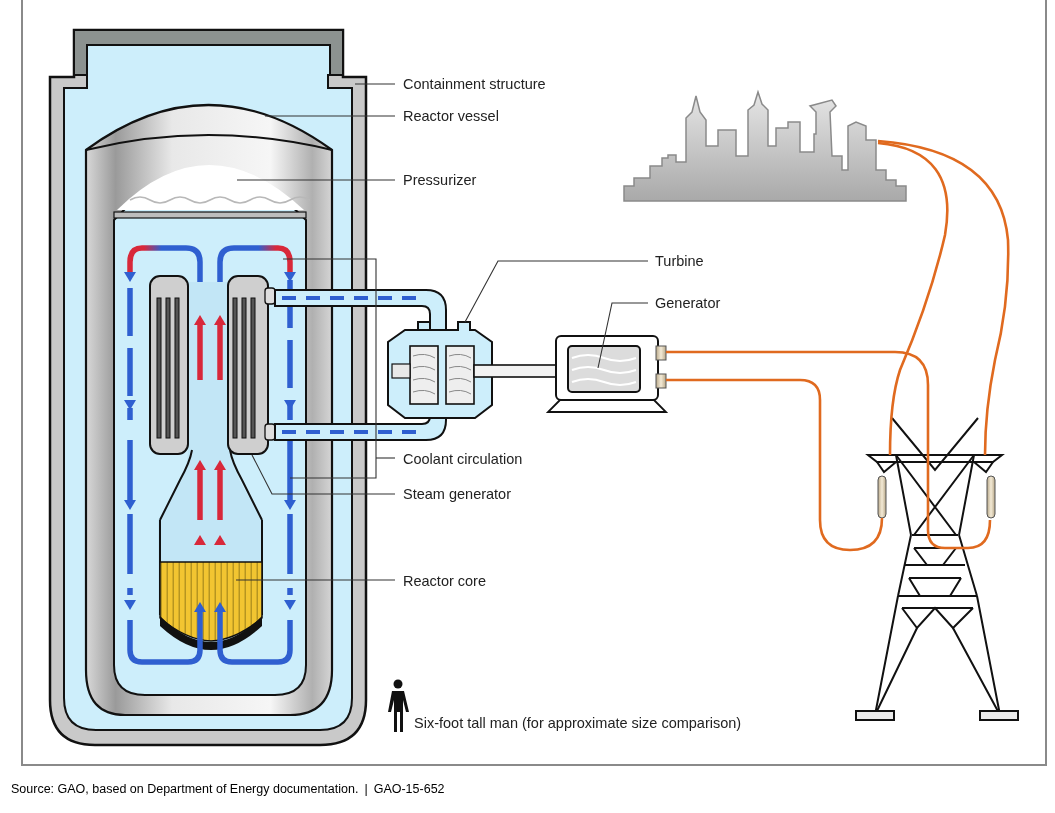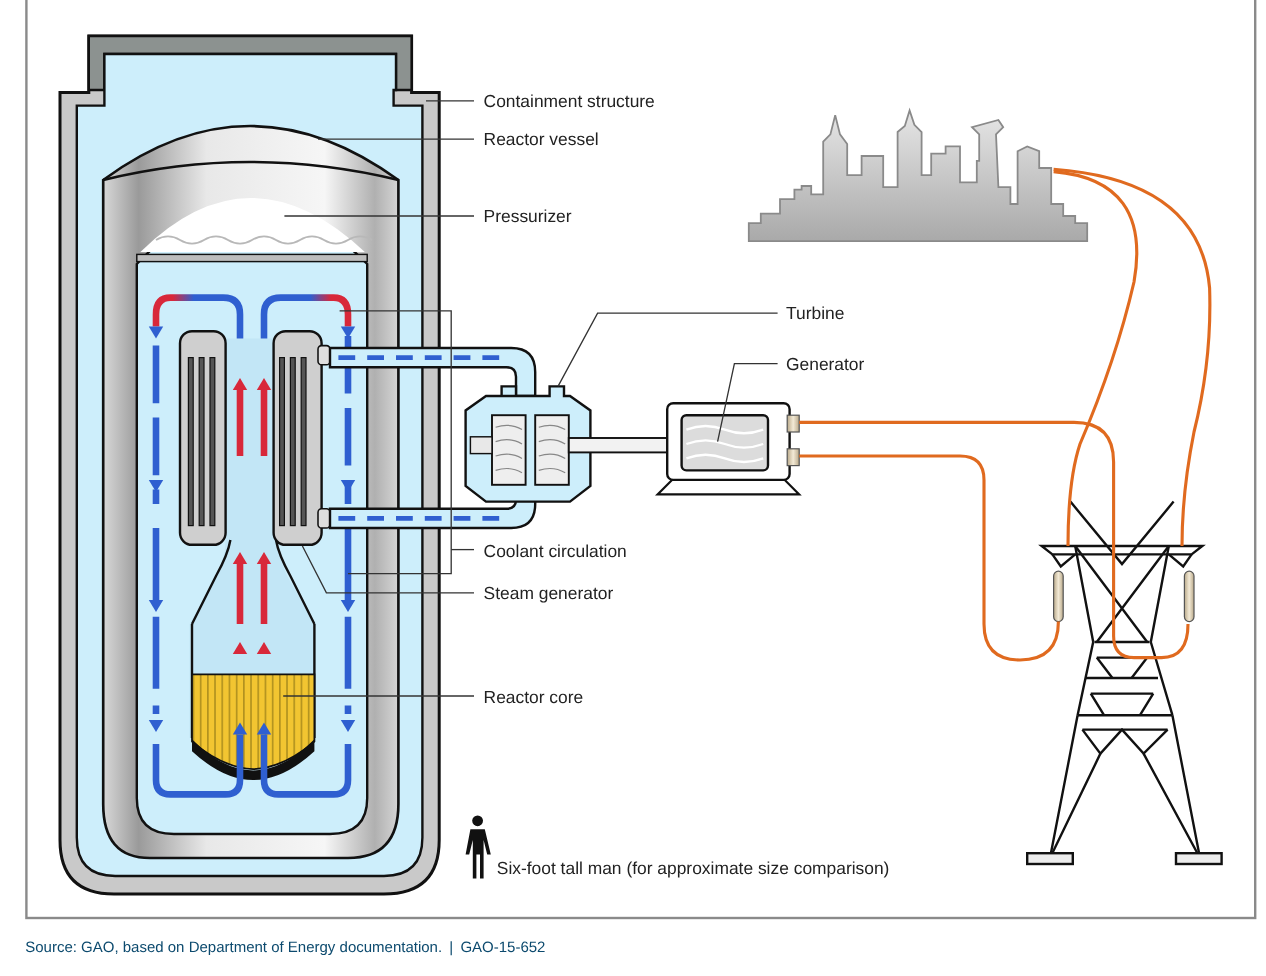--- a/index.html
+++ b/index.html
@@ -2,21 +2,21 @@
 <html><head>
 <meta charset="utf-8">
 <style>
   html, body { margin: 0; padding: 0; background: #ffffff; }
   body { width: 1055px; height: 813px; position: relative; overflow: hidden;
          font-family: "Liberation Sans", sans-serif; }
   #frame { position: absolute; left: 21px; top: -4px; width: 1026px; height: 770px;
            border: 2px solid #8a8a8a; box-sizing: border-box; }
   #art { position: absolute; left: 0; top: 0; }
   .lbl { font-family: "Liberation Sans", sans-serif; font-size: 14.5px; fill: #222; }
-  #source { position: absolute; left: 21px; top: 782px; font-size: 12.5px; color: #0c4a6e; }
+  #source { position: absolute; left: 11px; top: 782px; font-size: 12.5px; color: #000000; }
   #source .sep { margin: 0 6px; }
 </style>
 </head>
 <body>
 
 <div id="frame"></div>
 
 <svg id="art" width="1055" height="813" viewBox="0 0 1055 813" xmlns="http://www.w3.org/2000/svg">
   <defs>
     <linearGradient id="steelH" x1="0" x2="1" y1="0" y2="0">

